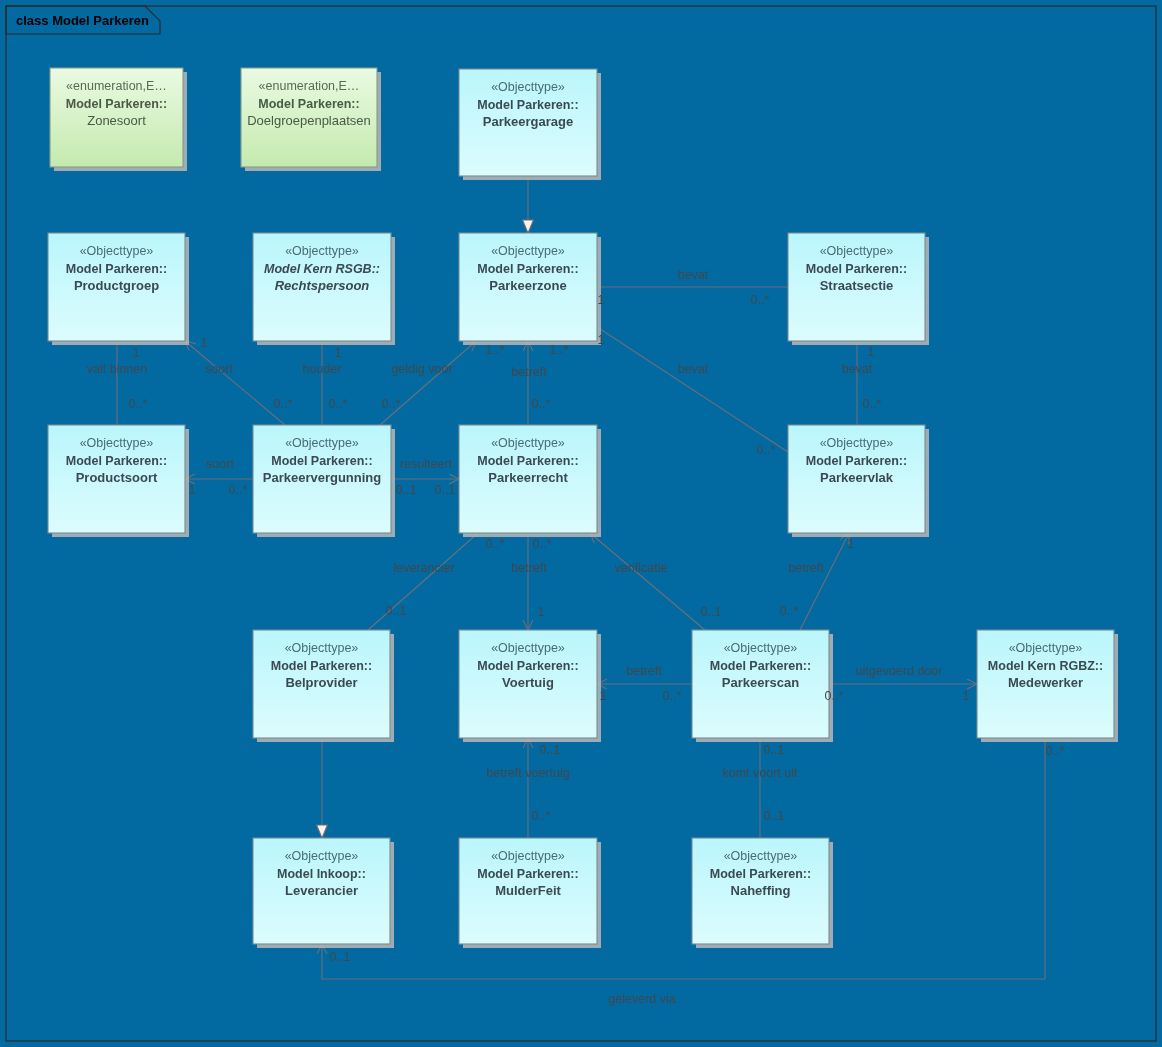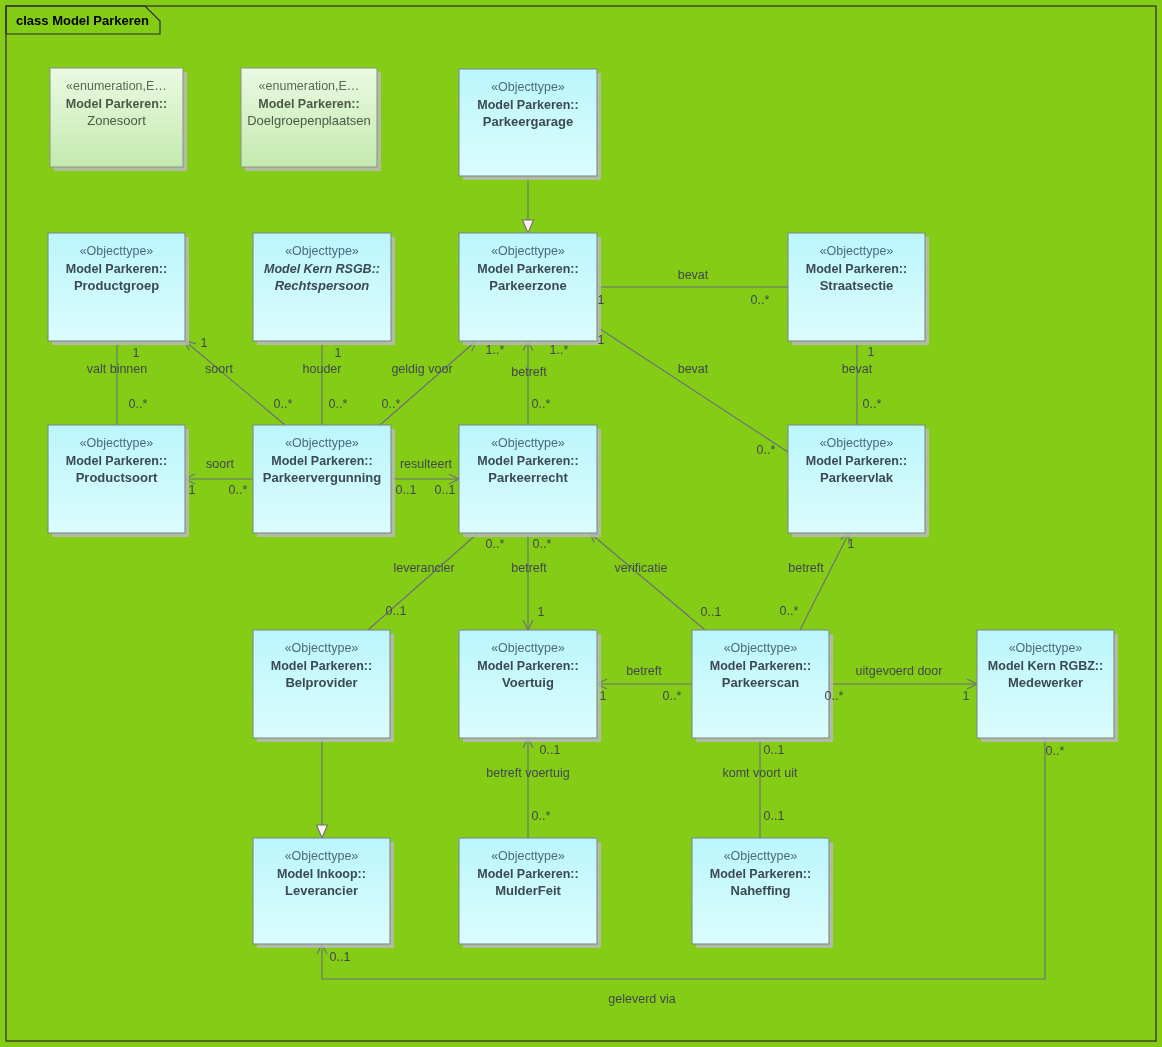--- a/index.html
+++ b/index.html
@@ -5,21 +5,21 @@
   html, body {
     margin: 0;
     padding: 0;
     background: #ffffff;
     font-family: "Liberation Sans", sans-serif;
   }
   #canvas-wrap {
     position: relative;
     width: 1162px;
     height: 1047px;
-    background: #84cc16;
+    background: #0369a1;
     overflow: hidden;
   }
   svg#diagram {
     display: block;
     width: 1162px;
     height: 1047px;
   }
   text { font-family: "Liberation Sans", sans-serif; }
   .stereo   { font-size: 12.5px; fill: #4a6a7a; }
   .nsname   { font-size: 12.5px; font-weight: bold; fill: #3b4a52; }

